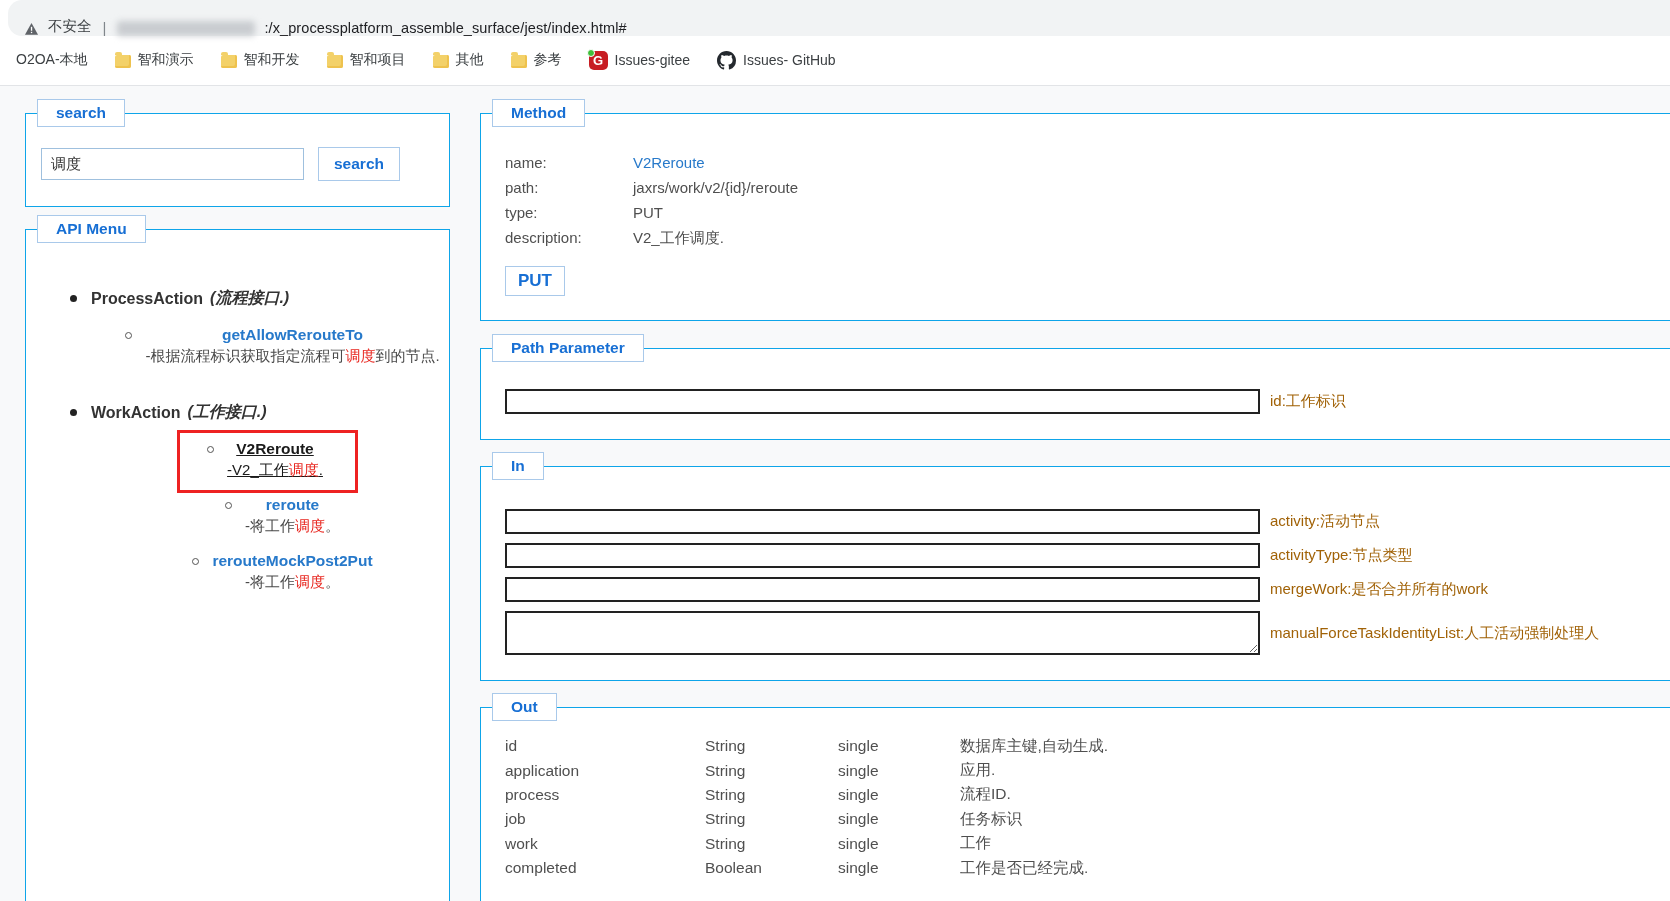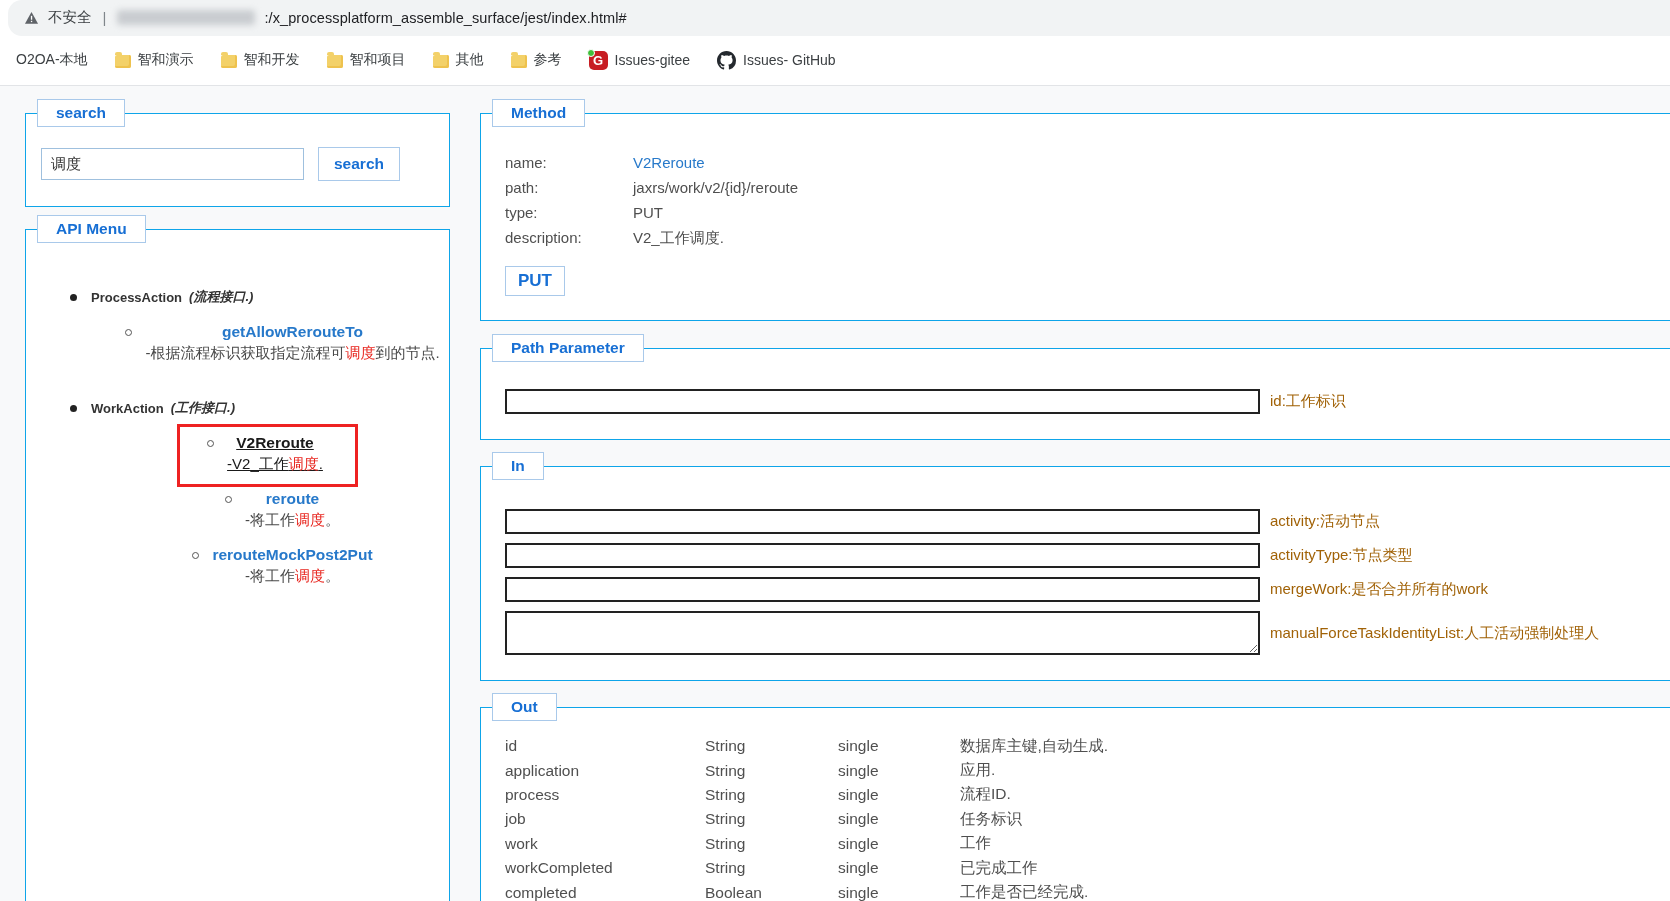--- a/index.html
+++ b/index.html
@@ -7,21 +7,21 @@
   body {
     width:1670px; height:901px; overflow:hidden;
     background:#ffffff;
     font-family:"Liberation Sans","DejaVu Sans",sans-serif;
     color:#333;
   }
   
   .urlbar-row { height:35px; background:#fff; display:flex; align-items:center; padding-left:8px; }
   .omnibox {
     flex:1; height:36px; background:#f1f3f4; border-radius:14px 0 0 14px;
-    display:flex; align-items:center; padding-left:16px; gap:9px;
+    display:flex; align-items:flex-end; padding-left:16px; gap:9px;
     font-size:14.5px; color:#202124;
   }
   .warn-icon { display:flex; align-items:center; }
   .notsecure { color:#3c4043; }
   .url-divider { color:#80868b; font-size:15px; padding:0 2px; }
   .redacted { width:138px; height:15px; background:#c9ccd0; border-radius:3px; filter:blur(3px); }
   .urlpath { color:#202124; letter-spacing:0.1px; }
   .bookmarks {
     height:51px; background:#fff; border-bottom:1px solid #e2e4e7;
     display:flex; align-items:center; padding-left:16px; gap:27px;
@@ -57,21 +57,21 @@
     color:#333; font-family:inherit; outline:none;
   }
   .btn-blue {
     margin-left:14px; height:34px; padding:0 15px; background:#fff; border:1px solid #a9c9ea;
     color:#176fd4; font-weight:bold; font-size:15.5px; font-family:inherit; cursor:pointer;
   }
   
   .api-panel { flex:1; padding:58px 0 0 20px; }
   .lvl1 { list-style:none; margin:0; padding:0 0 0 45px; }
   .group { margin-bottom:36px; }
-  .group-head { font-size:13px; font-weight:bold; color:#333; display:flex; align-items:center; }
+  .group-head { font-size:16px; font-weight:bold; color:#333; display:flex; align-items:center; }
   .disc-bullet { width:7px; height:7px; border-radius:50%; background:#222; display:inline-block;
                  margin:0 14px 0 -21px; flex:none; }
   .gsuffix { font-style:italic; margin-left:7px; }
   .lvl2 { list-style:none; margin:16px 0 0 0; padding:0 0 0 25px; }
   .api-item { margin-bottom:15px;text-align:center; }
   .item-inner { display:inline-flex; align-items:flex-start; }
   .circle-bullet { width:7px; height:7px; border-radius:50%; border:1.5px solid #555; background:#fff;
                    display:inline-block; margin-top:6px; flex:none; }
   .item-text { margin-left:13px; }
   .api-link { color:#2779ca; font-weight:bold; font-size:15.5px; text-decoration:none; cursor:pointer; }
@@ -317,26 +317,20 @@
             <td class="c2">single</td>
             <td class="c3">任务标识</td>
           </tr>
           <tr>
             <td class="c0">work</td>
             <td class="c1">String</td>
             <td class="c2">single</td>
             <td class="c3">工作</td>
           </tr>
           <tr>
-            <td class="c0">workCompleted</td>
-            <td class="c1">String</td>
-            <td class="c2">single</td>
-            <td class="c3">已完成工作</td>
-          </tr>
-          <tr>
             <td class="c0">completed</td>
             <td class="c1">Boolean</td>
             <td class="c2">single</td>
             <td class="c3">工作是否已经完成.</td>
           </tr>
 
         </tbody>
       </table>
     </div>
 

